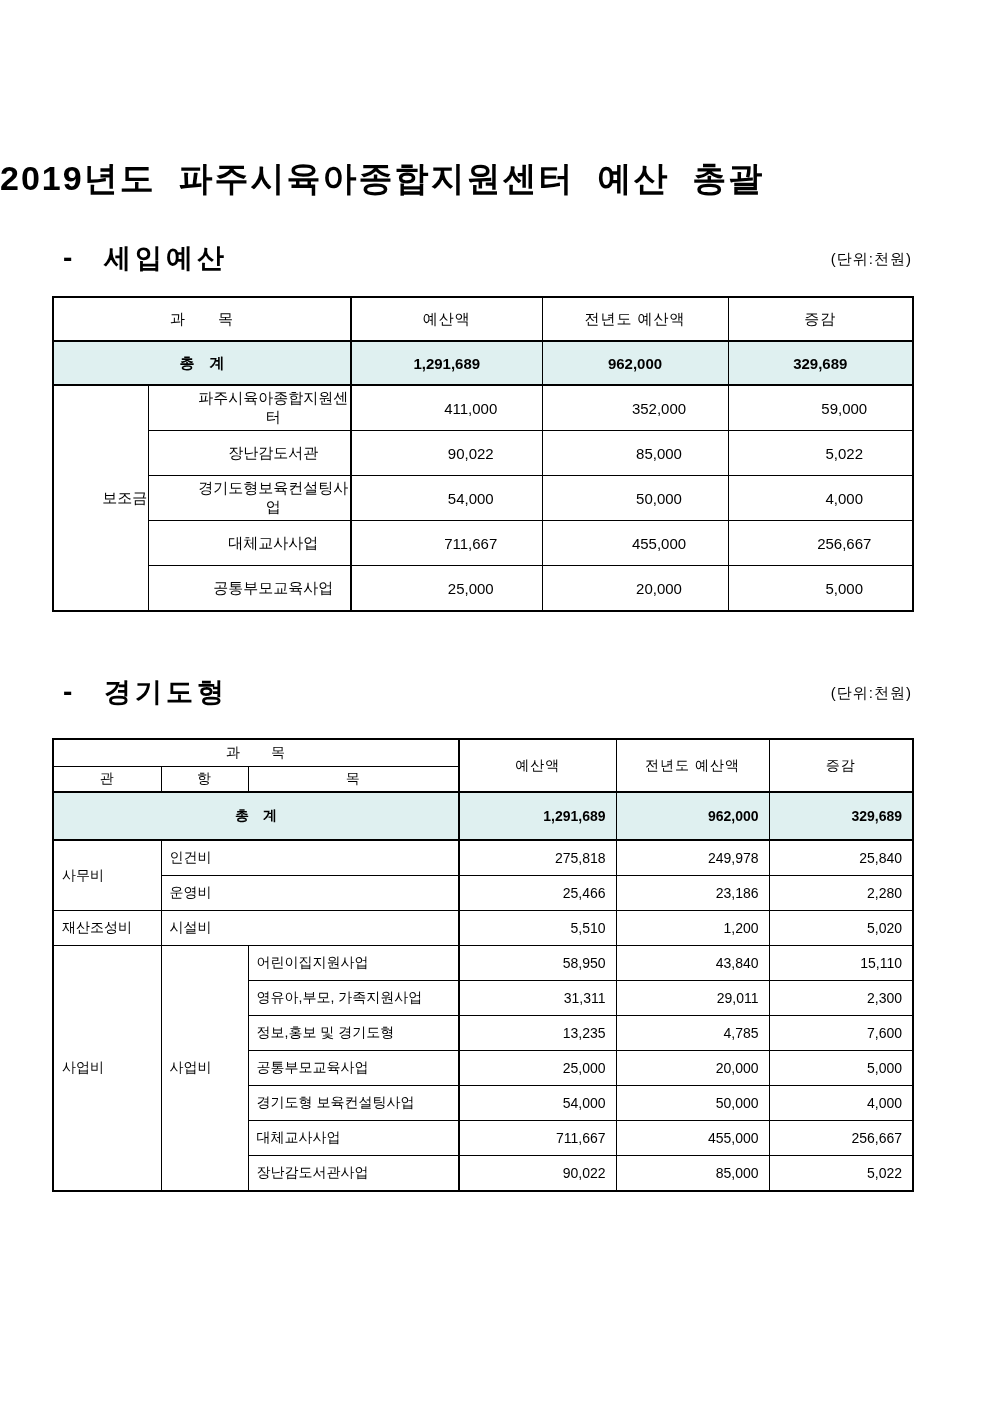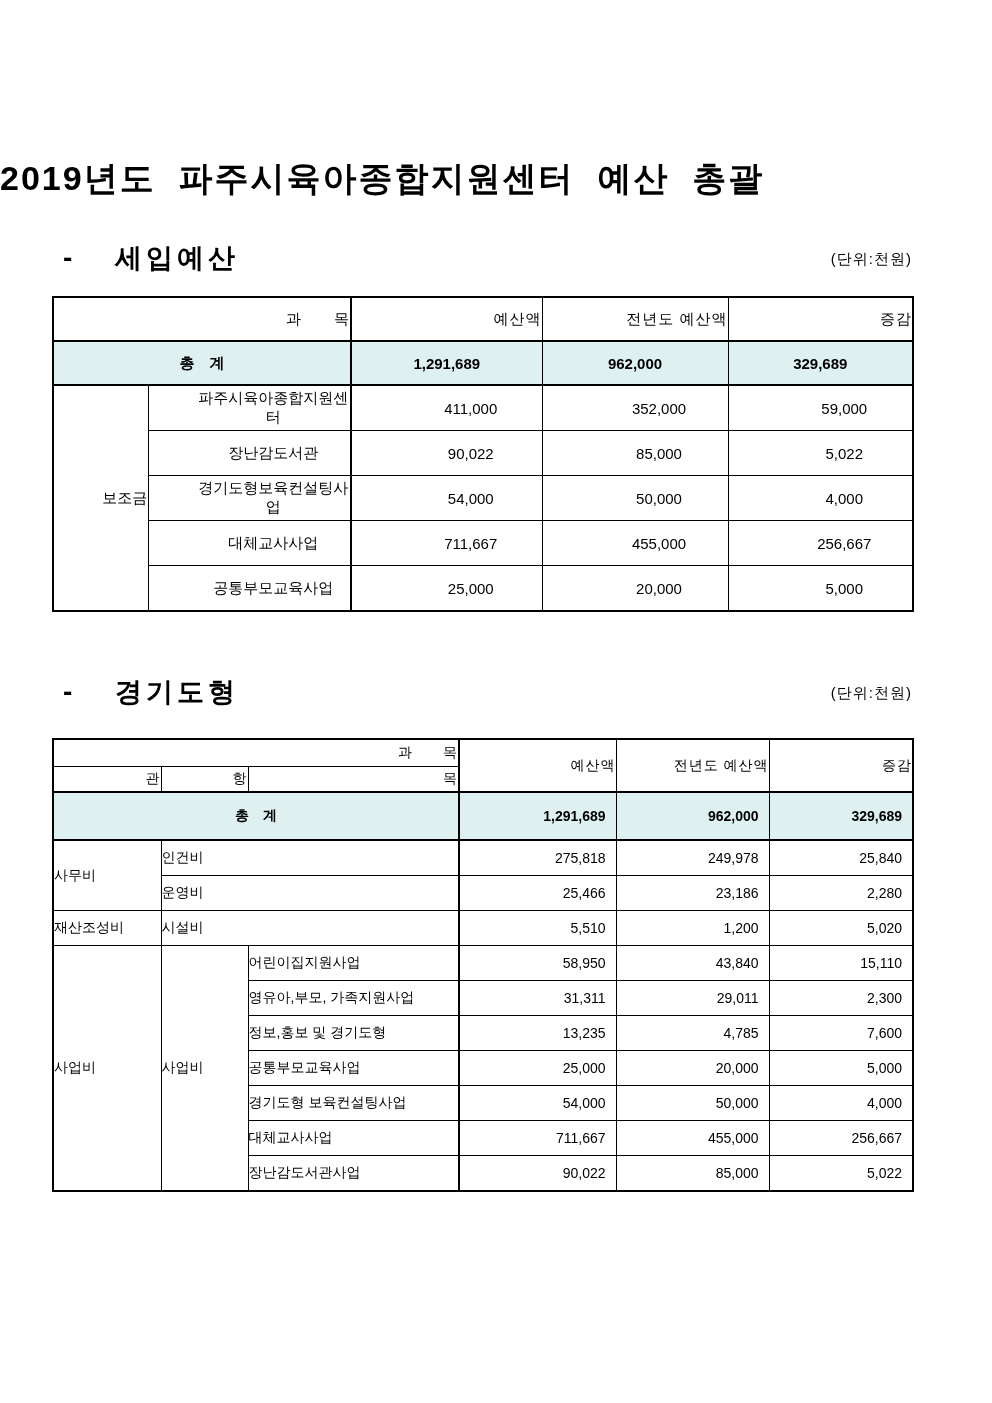--- a/index.html
+++ b/index.html
@@ -11,45 +11,45 @@
   .abs { position:absolute; }
 
   
   .doc-title {
     top:156px; left:0; width:992px; text-align:left;
     font-size:34px; font-weight:700; letter-spacing:2px; white-space:pre;
   }
   .section-head { left:0; width:992px; height:36px; }
   .sec1 { top:240px; } .sec2 { top:674px; }
   .dash { position:absolute; left:63px; top:2px; font-size:28px; font-weight:700; }
-  .sec-label { position:absolute; left:115px; top:0; font-size:27px; font-weight:700; letter-spacing:4px; }
+  .sec-label { position:absolute; left:104px; top:0; font-size:27px; font-weight:700; letter-spacing:4px; }
   .unit-note { position:absolute; right:80px; top:10px; font-size:15px; letter-spacing:1px; }
 
   
   table.t { border-collapse:collapse; table-layout:fixed; border:2px solid #000; background:#fff; }
   .t1 { top:296px; left:52px; width:860px; }
   .t2 { top:738px; left:52px; width:860px; }
   .t th, .t td { border:1px solid #000; padding:0; font-weight:400; overflow:hidden; }
-  .t th { font-size:15px; text-align:right; letter-spacing:1px; }
+  .t th { font-size:15px; text-align:center; letter-spacing:1px; }
   .t td { font-size:15px; text-align:center; }
   .t2 th { font-size:14px; }
   .t2 td { font-size:14px; }
   .thickR { border-right-width:2px !important; }
   .thickB > th, .thickB > td, .thickBcell { border-bottom-width:2px !important; }
   tr.total > td { background:var(--total-bg); font-weight:700; }
   .pre { white-space:pre; }
   .rh42 > th, .rh42 > td { height:42px; }
   .rh44 > td { height:44px;padding-left:48px; }
   .rh26 > th { height:26px; }
   .rh24 > th { height:24px; }
   .rh46 > td { height:46px; }
   .rh34 > td { height:34px; }
   .num { font-family:Liberation Sans, sans-serif; letter-spacing:0; }
   .t2 .num { text-align:right; padding-right:10px; }
-  .t2 .name-l { text-align:left; }
+  .t2 .name-l { text-align:left; padding-left:8px; }
   .t2 tr.total > td.lbl { text-align:center; }
 </style>
 </head>
 <body>
 
 <div id="page" style="--total-bg: #dff0f0;">
 
   <div class="abs doc-title">2019년도  파주시육아종합지원센터  예산  총괄</div>
 
   <div class="abs section-head sec1">

